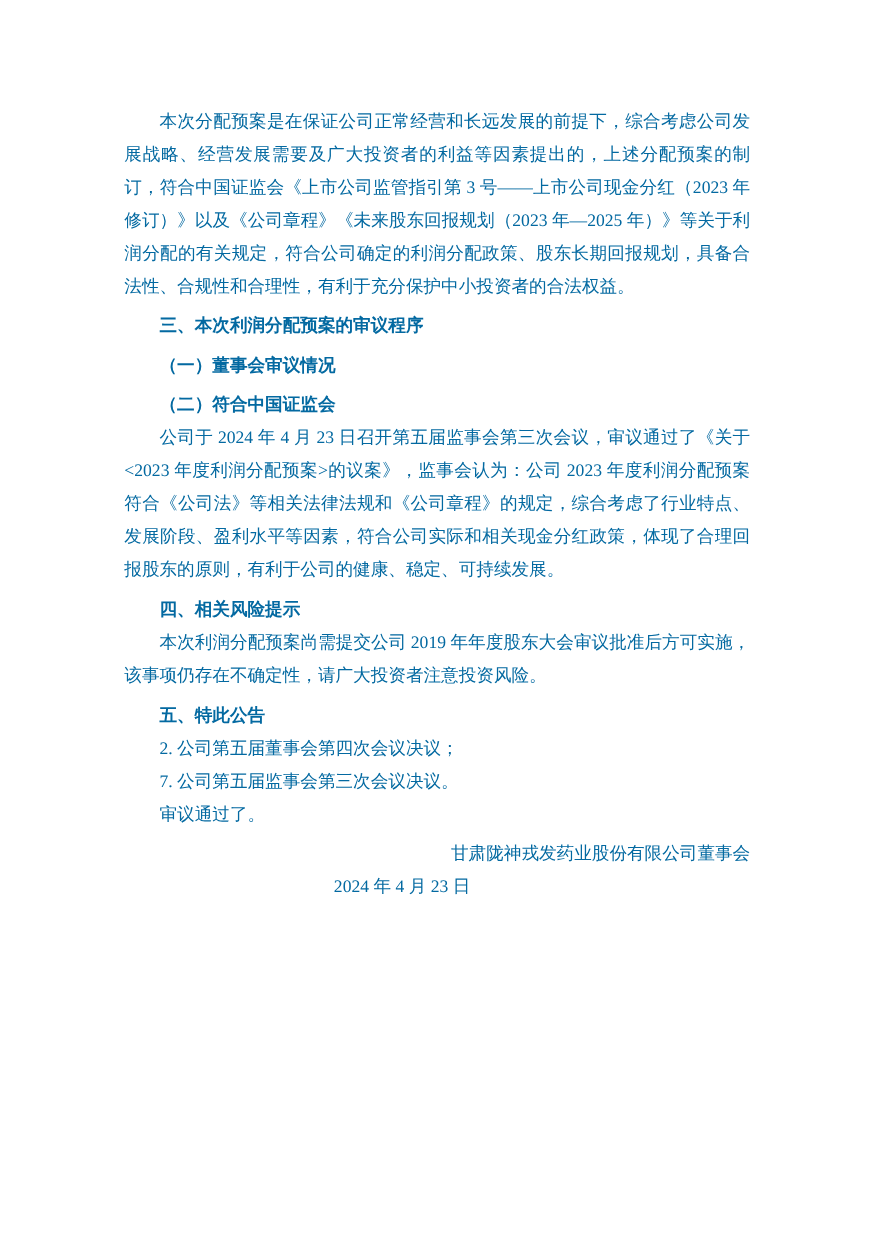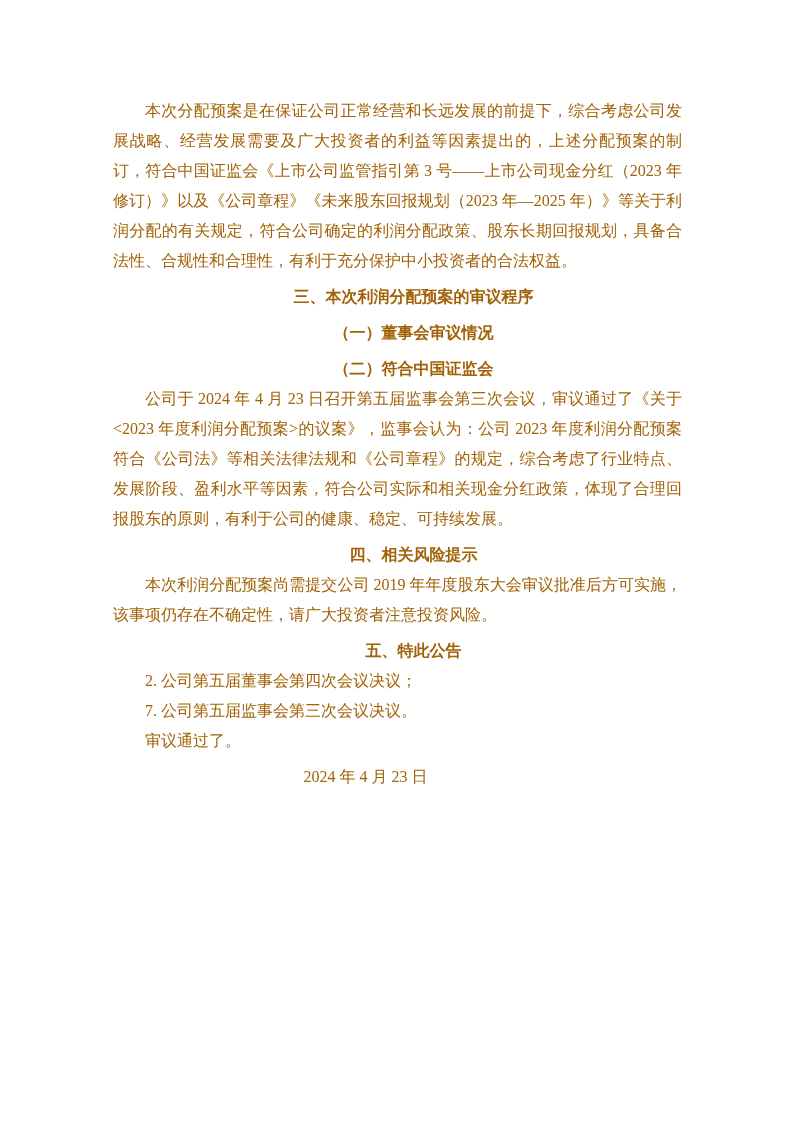--- a/index.html
+++ b/index.html
@@ -11,37 +11,37 @@
       position: relative;
       width: 794px;
       height: 1122px;
       margin: 0 auto;
       background: #ffffff;
       box-sizing: border-box;
       padding: 96px 112px 0 113px;
       font-family: "Liberation Serif", "DejaVu Serif", serif;
       font-size: 16px;
       line-height: 30px;
-      color: #a16207;
+      color: #0369a1;
       overflow: hidden;
     }
     .page p {
       margin: 0;
       padding: 0;
     }
     .body-para {
       text-indent: 2em;
       text-align: justify;
       text-justify: inter-ideograph;
     }
     .heading-para {
       text-indent: 2em;
       font-weight: bold;
       margin-top: 6px !important;
-      text-align: center;
+      text-align: left;
     }
     .signature-block {
       margin-top: 6px;
       text-align: right;
     }
     .signature-company {
       text-align: right;
     }
     .signature-date {
       text-align: center;
@@ -70,16 +70,17 @@
 
   <p class="heading-para">五、特此公告</p>
 
   <p class="body-para">2. 公司第五届董事会第四次会议决议；</p>
 
   <p class="body-para">7. 公司第五届监事会第三次会议决议。</p>
 
   <p class="body-para">审议通过了。</p>
 
   <div class="signature-block">
+    <p class="signature-company">甘肃陇神戎发药业股份有限公司董事会</p>
     <p class="signature-date">2024 年 4 月 23 日</p>
   </div>
 
 </div>
 
 </body></html>

